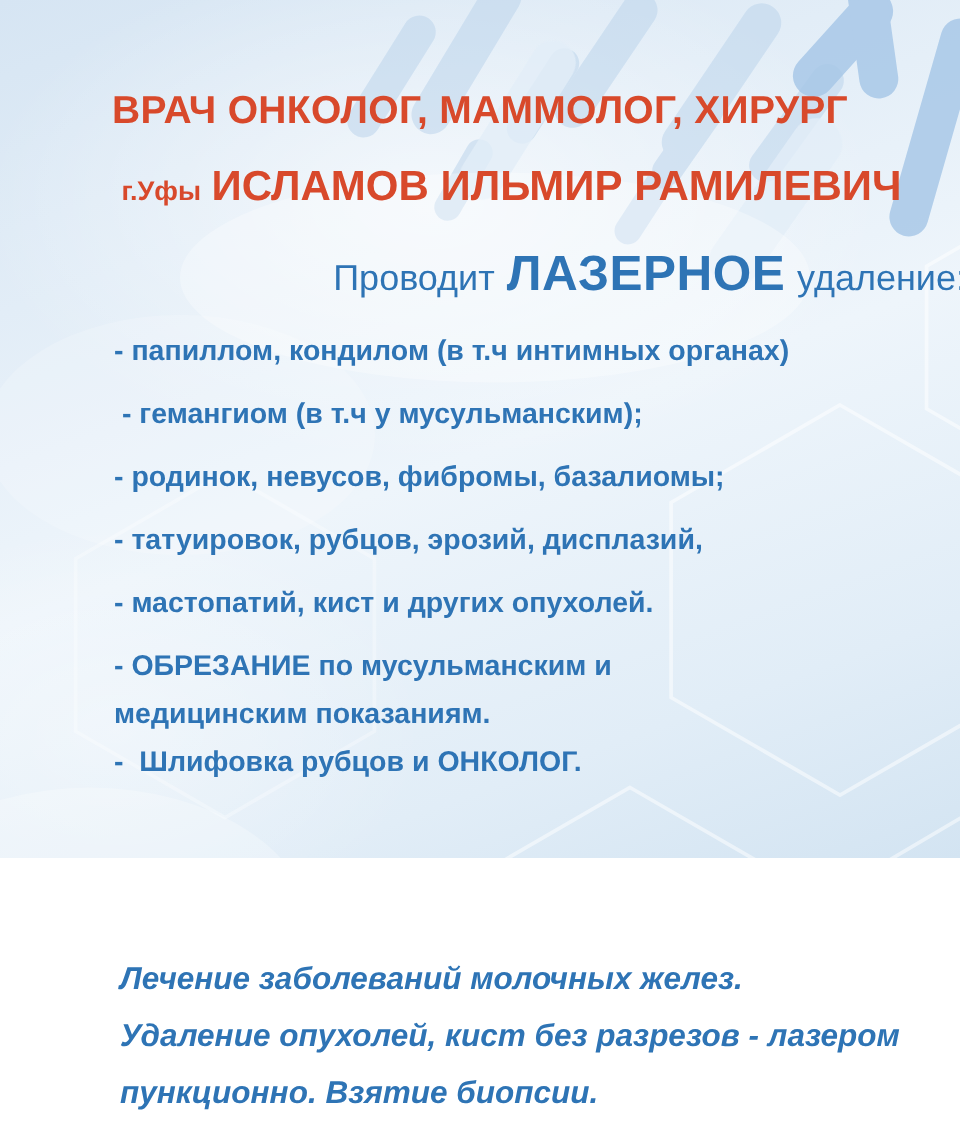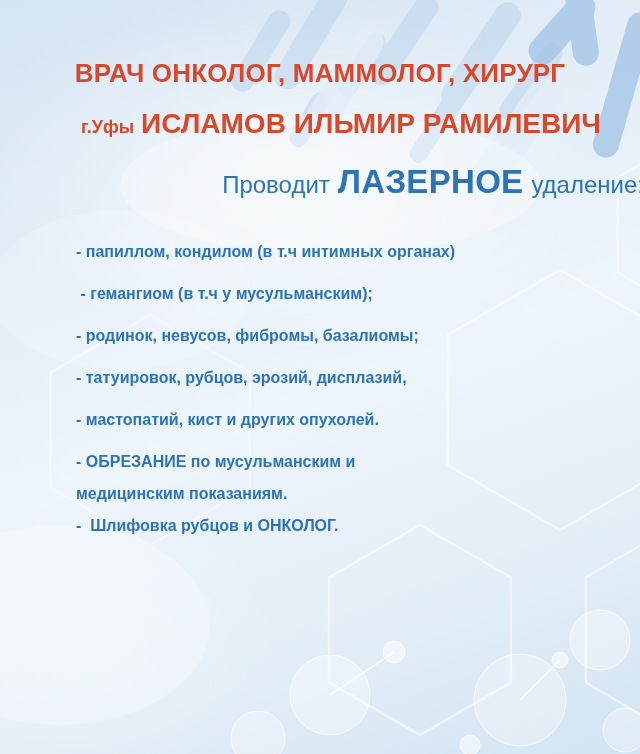--- a/index.html
+++ b/index.html
@@ -3,21 +3,21 @@
 <meta charset="utf-8">
 <style>
   html, body { margin: 0; padding: 0; }
   body {
     width: 640px; height: 754px;
     font-family: "Liberation Sans", "DejaVu Sans", sans-serif;
     overflow: hidden;
   }
   .poster {
     position: relative;
-    width: 640px; height: 754px;
+    width: 640px; height: 572px;
     background:
       radial-gradient(ellipse 420px 240px at 45% 24%, rgba(255,255,255,0.6), rgba(255,255,255,0) 72%),
       radial-gradient(ellipse 300px 200px at 12% 85%, rgba(255,255,255,0.35), rgba(255,255,255,0) 70%),
       linear-gradient(160deg, #d6e5f3 0%, #e2edf7 26%, #eef5fb 52%, #e1edf7 80%, #d3e4f2 100%);
   }
   .bg { position: absolute; inset: 0; pointer-events: none; }
 
   .title {
     position: absolute; top: 58px; left: 0; width: 100%;
     text-align: center;
@@ -41,21 +41,21 @@
     color: #2e74b5; font-size: 24px; font-weight: 400;
     white-space: nowrap;
   }
   .subtitle .highlight {
     font-size: 33px; font-weight: 700; margin: 0 8px;
     letter-spacing: 0.3px;
   }
 
   .list {
     position: absolute; top: 219px; left: 76px; right: 30px;
-    color: #2e74b5; font-size: 16px; font-weight: 700; margin-top: 17px;
+    color: #2e74b5; font-size: 19px; font-weight: 700;
   }
   .item {
     line-height: 32px;
     margin-bottom: 10px;
     white-space: pre-wrap;
   }
   .item.wrap { margin-bottom: 0; }
 
   .footer {
     position: absolute; top: 634px; left: 80px; right: 20px;
@@ -133,14 +133,19 @@
     <div class="item">- папиллом, кондилом (в т.ч интимных органах)</div>
     <div class="item"> - гемангиом (в т.ч у мусульманским);</div>
     <div class="item">- родинок, невусов, фибромы, базалиомы;</div>
     <div class="item">- татуировок, рубцов, эрозий, дисплазий,</div>
     <div class="item">- мастопатий, кист и других опухолей.</div>
     <div class="item wrap">- ОБРЕЗАНИЕ по мусульманским и
 медицинским показаниям.</div>
     <div class="item">-  Шлифовка рубцов и ОНКОЛОГ.</div>
   </div>
 
+  <div class="footer">
+    <div class="fline">Лечение заболеваний молочных желез.</div>
+    <div class="fline">Удаление опухолей, кист без разрезов - лазером</div>
+    <div class="fline">пункционно. Взятие биопсии.</div>
+  </div>
 
 </div>
 
 </body></html>

